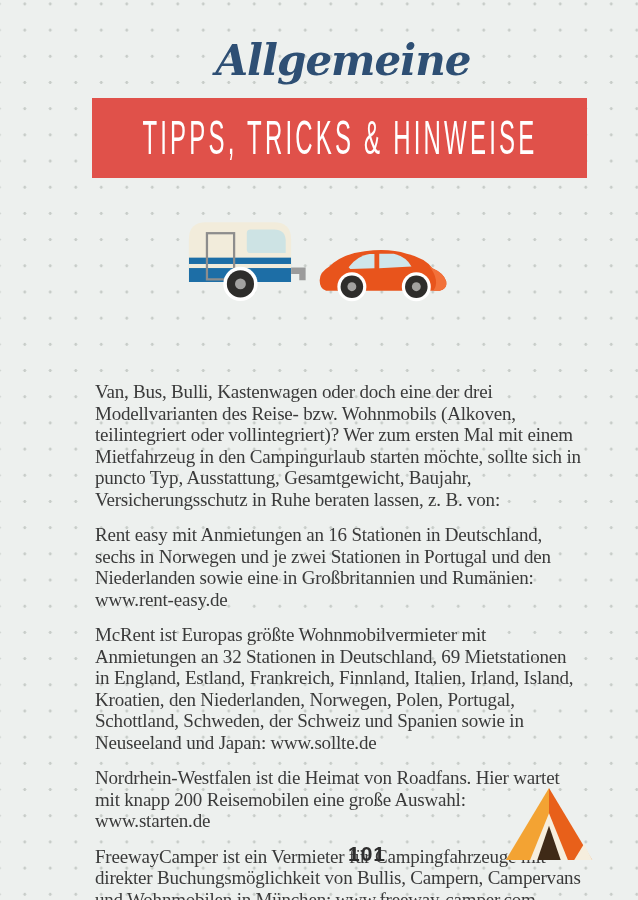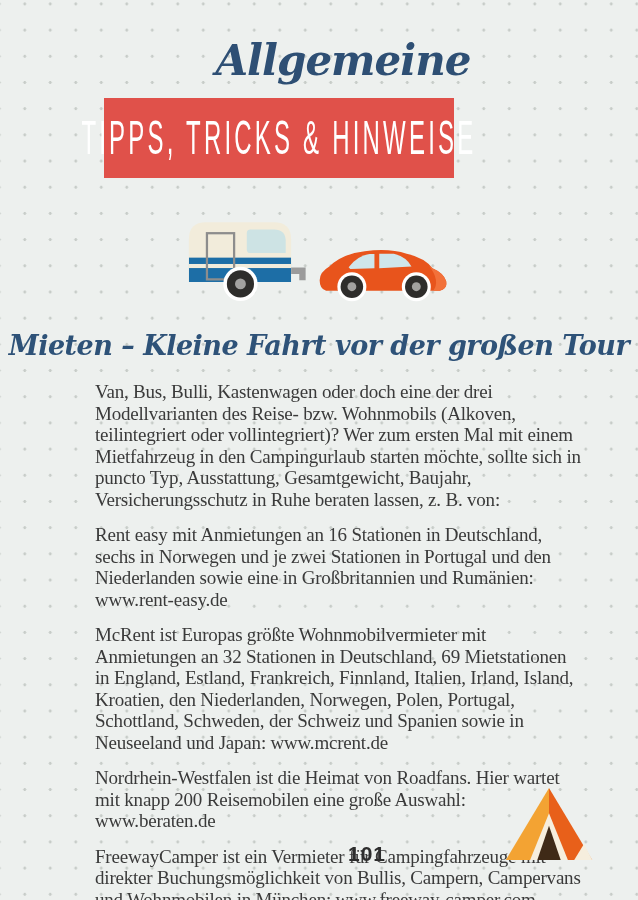--- a/index.html
+++ b/index.html
@@ -17,21 +17,21 @@
     position:absolute;top:40px;left:0;width:100%;
     text-align:center;
     font-family:"DejaVu Serif", serif;
     font-style:italic;font-weight:bold;
     font-size:42px;line-height:1;
     color:#2e4f74;
     letter-spacing:-1px;
     padding-left:24px;
   }
   .banner{
-    position:absolute;left:104px;top:98px;width:350px;height:80px;
+    position:absolute;left:92px;top:98px;width:495px;height:80px;
     background:#e0514a;
     display:flex;align-items:center;justify-content:center;
   }
   .banner-text{
     color:#ffffff;
     font-family:"Liberation Sans", sans-serif;
     font-weight:400;
     font-size:30px;
     letter-spacing:4px;
     white-space:nowrap;
@@ -108,27 +108,26 @@
       <path d="M76,12 L94,12 Q110,16 116,28 L76,30 Z" fill="#cfe6ec"></path>
       <circle cx="42" cy="53" r="18" fill="#ffffff"></circle>
       <circle cx="42" cy="53" r="14" fill="#2e2d2b"></circle>
       <circle cx="42" cy="53" r="5.5" fill="#a3a2a0"></circle>
       <circle cx="122" cy="53" r="18" fill="#ffffff"></circle>
       <circle cx="122" cy="53" r="14" fill="#2e2d2b"></circle>
       <circle cx="122" cy="53" r="5.5" fill="#a3a2a0"></circle>
     </svg>
   </div>
 
-  <div class="section-heading">Mieten – Kleine Fahrt vor der großen Tour</div>
 
   <div class="bodycol">
     <p><span>Van, Bus, Bulli, Kastenwagen oder doch eine der drei Modellvarianten des Reise- bzw. Wohnmobils (Alkoven, teilintegriert oder vollintegriert)? Wer zum ersten Mal mit einem Mietfahrzeug in den Campingurlaub starten möchte, sollte sich in puncto Typ, Ausstattung, Gesamtgewicht, Baujahr, Versicherungsschutz in Ruhe beraten lassen, z. B. von:</span></p>
     <p><span>Rent easy mit Anmietungen an 16 Stationen in Deutschland, sechs in Norwegen und je zwei Stationen in Portugal und den Niederlanden sowie eine in Großbritannien und Rumänien: </span><span class="url">www.rent-easy.de</span></p>
-    <p><span>McRent ist Europas größte Wohnmobilvermieter mit Anmietungen an 32 Stationen in Deutschland, 69 Mietstationen in England, Estland, Frankreich, Finnland, Italien, Irland, Island, Kroatien, den Niederlanden, Norwegen, Polen, Portugal, Schottland, Schweden, der Schweiz und Spanien sowie in Neuseeland und Japan: </span><span class="url">www.mcrent.de</span></p>
-    <p><span>Nordrhein-Westfalen ist die Heimat von Roadfans. Hier wartet mit knapp 200 Reisemobilen eine große Auswahl: </span><span class="url">www.beraten.de</span></p>
+    <p><span>McRent ist Europas größte Wohnmobilvermieter mit Anmietungen an 32 Stationen in Deutschland, 69 Mietstationen in England, Estland, Frankreich, Finnland, Italien, Irland, Island, Kroatien, den Niederlanden, Norwegen, Polen, Portugal, Schottland, Schweden, der Schweiz und Spanien sowie in Neuseeland und Japan: </span><span class="url">www.sollte.de</span></p>
+    <p><span>Nordrhein-Westfalen ist die Heimat von Roadfans. Hier wartet mit knapp 200 Reisemobilen eine große Auswahl: </span><span class="url">www.starten.de</span></p>
     <p><span>FreewayCamper ist ein Vermieter für Campingfahrzeuge mit direkter Buchungsmöglichkeit von Bullis, Campern, Campervans und Wohnmobilen in München: </span><span class="url">www.freeway-camper.com</span></p>
   </div>
 
   <svg class="tent" width="90" height="76" viewBox="0 0 100 84">
     <polygon points="50,2 2,82 50,82" fill="#f3a333"></polygon>
     <polygon points="50,2 98,82 50,82" fill="#e8601a"></polygon>
     <polygon points="98,82 78,82 89,64" fill="#f6eedd"></polygon>
     <polygon points="50,30 29,82 71,82" fill="#f6eedd"></polygon>
     <polygon points="50,44 37,82 63,82" fill="#3f2a17"></polygon>
   </svg>

